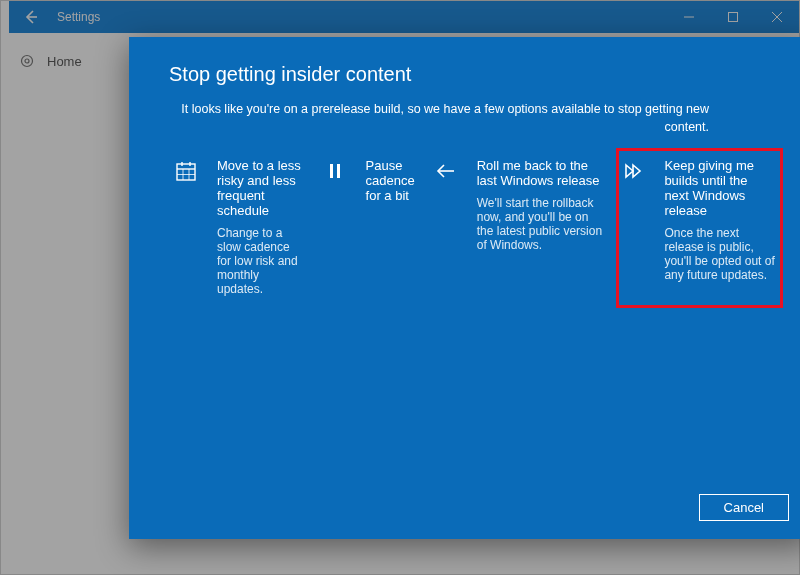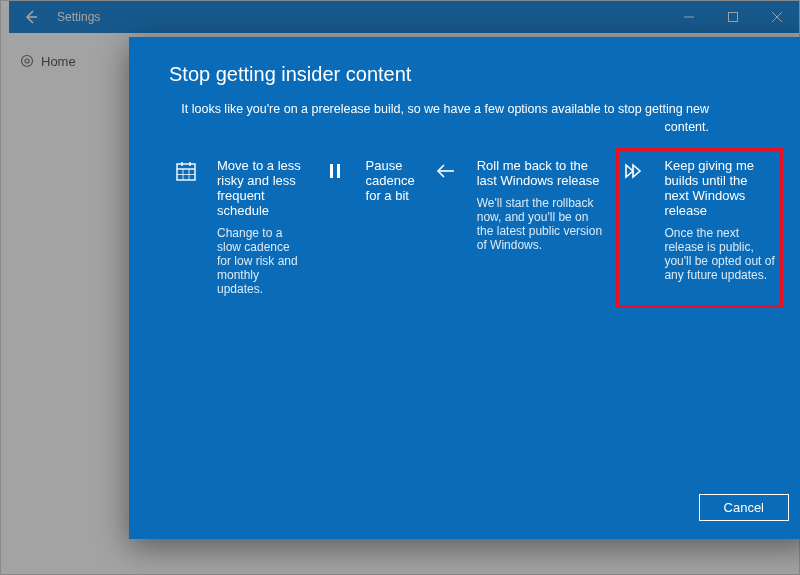--- a/index.html
+++ b/index.html
@@ -62,21 +62,21 @@
   }
   .sidebar {
     width: 190px;
     padding-top: 14px;
     font-size: 13px;
     color: #444;
   }
   .sidebar-item {
     display: flex;
     align-items: center;
-    gap: 6px;
+    gap: 12px;
     padding: 6px 18px;
   }
   .content-area {
     flex: 1;
     padding: 14px 10px;
   }
   .page-heading {
     font-size: 22px;
     font-weight: 400;
     color: #222;

